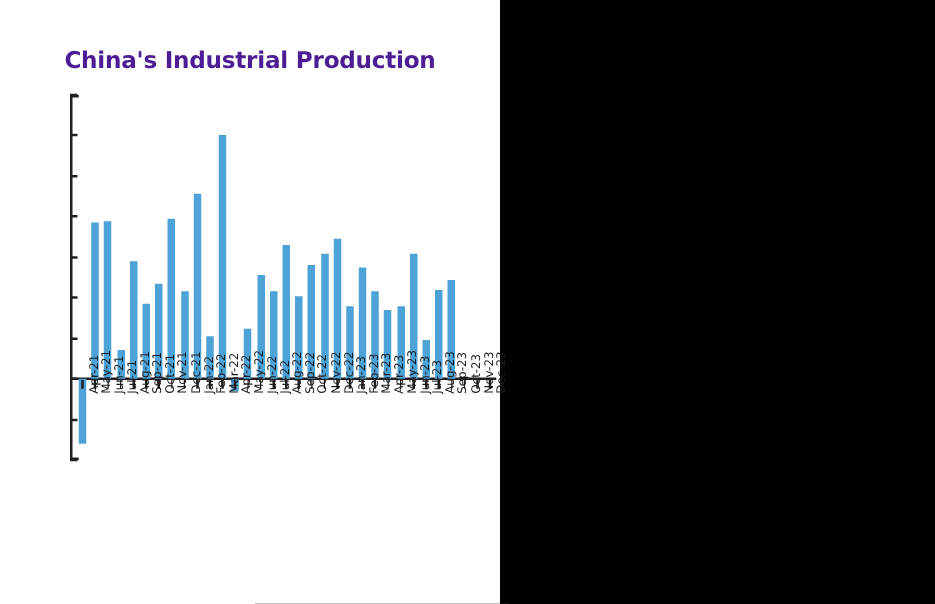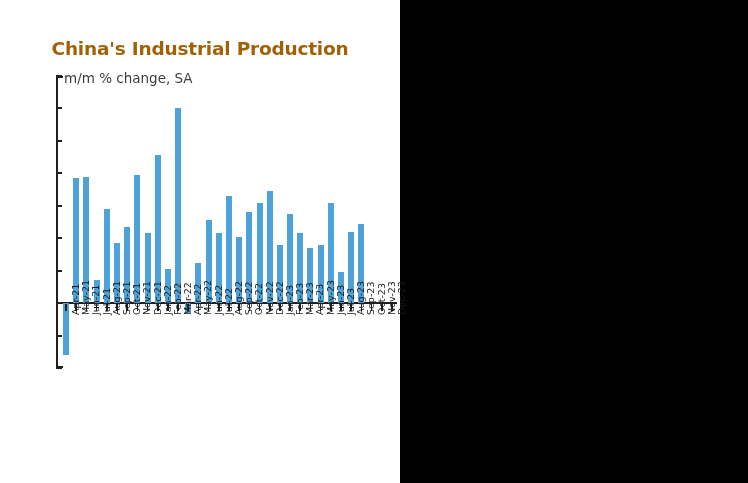--- a/index.html
+++ b/index.html
@@ -25,21 +25,21 @@
   }
 
   #chart-title {
     position: absolute;
     left: 0;
     top: 38px;
     width: 400px;
     text-align: center;
     font-size: 18.5px;
     font-weight: bold;
-    color: #a16207;
+    color: #4c1d95;
     letter-spacing: -0.2px;
   }
 
   #subtitle {
     position: absolute;
     left: 64px;
     top: 70px;
     font-size: 13.5px;
     color: #3d3d3d;
     white-space: nowrap;
@@ -126,21 +126,20 @@
     color: #2b2b2b;
   }
 </style>
 </head>
 <body>
 
 <div id="panel">
 
   <div id="chart-title">China's Industrial Production</div>
 
-  <div id="subtitle">m/m % change, SA</div>
 
   <div id="plot">
     <div id="axis-line"></div>
     <div id="axis-cap-top"></div>
     <div id="axis-cap-bottom"></div>
     <div id="zero-line" style="top: 226.111px;"></div>
     <div id="yticks">
         <div class="ytick" style="top: -1px;"></div>
         <div class="ytick" style="top: 31.4444px;"></div>
         <div class="ytick" style="top: 63.8889px;"></div>

